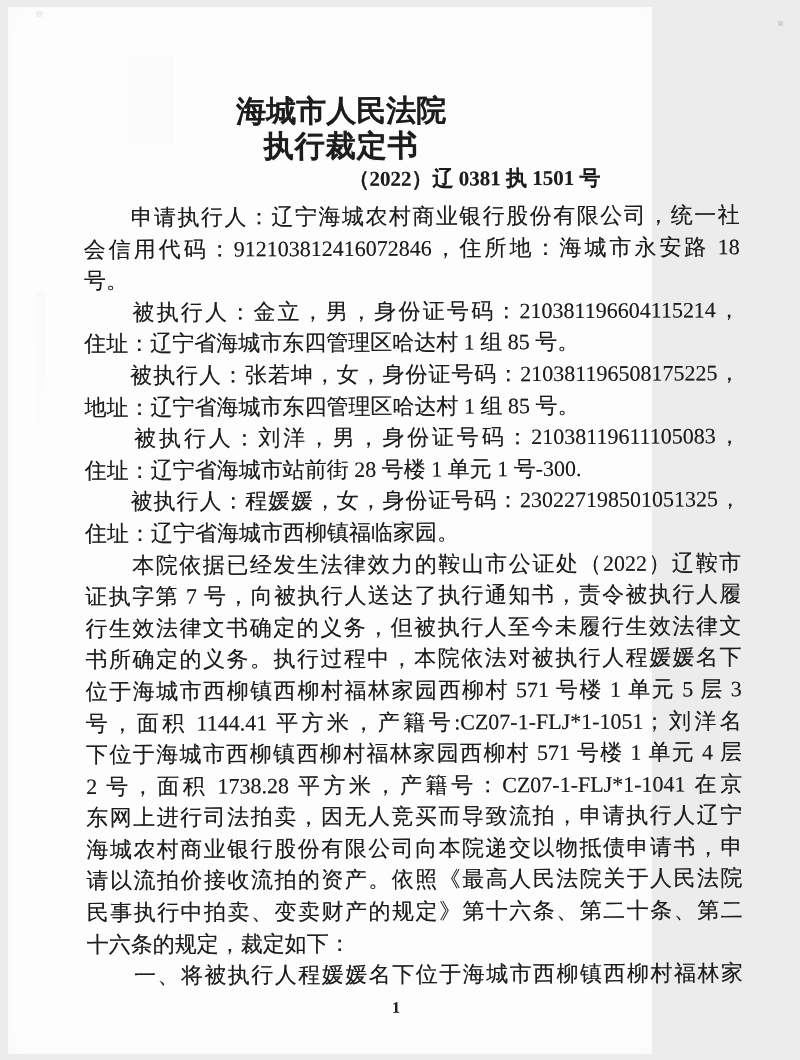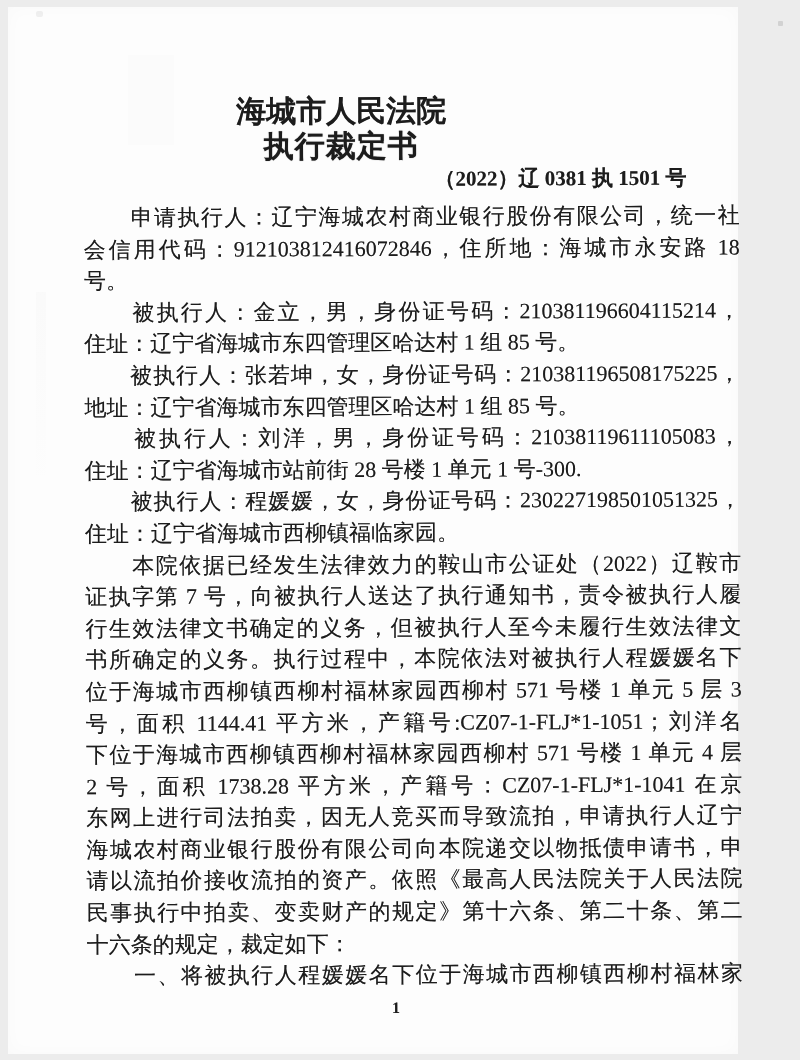--- a/index.html
+++ b/index.html
@@ -2,21 +2,21 @@
 <html><head>
 <meta charset="utf-8">
 <style>
   html,body{margin:0;padding:0;}
   body{
     width:800px;height:1060px;position:relative;overflow:hidden;
     background:#ececec;
     font-family:"Liberation Serif","DejaVu Serif",serif;
   }
   .page{
-    position:absolute;left:8px;top:7px;width:730px;height:1047px;
+    position:absolute;left:8px;top:7px;width:644px;height:1047px;
     background:#fdfdfd;
     box-shadow:inset 0 0 18px rgba(0,0,0,0.02);
   }
   .content{
     position:absolute;left:0;top:0;right:0;bottom:0;
     transform:rotate(-0.25deg);
     color:#1c1c1c;
   }
   .court-name{
     position:absolute;top:84px;left:145px;width:380px;

